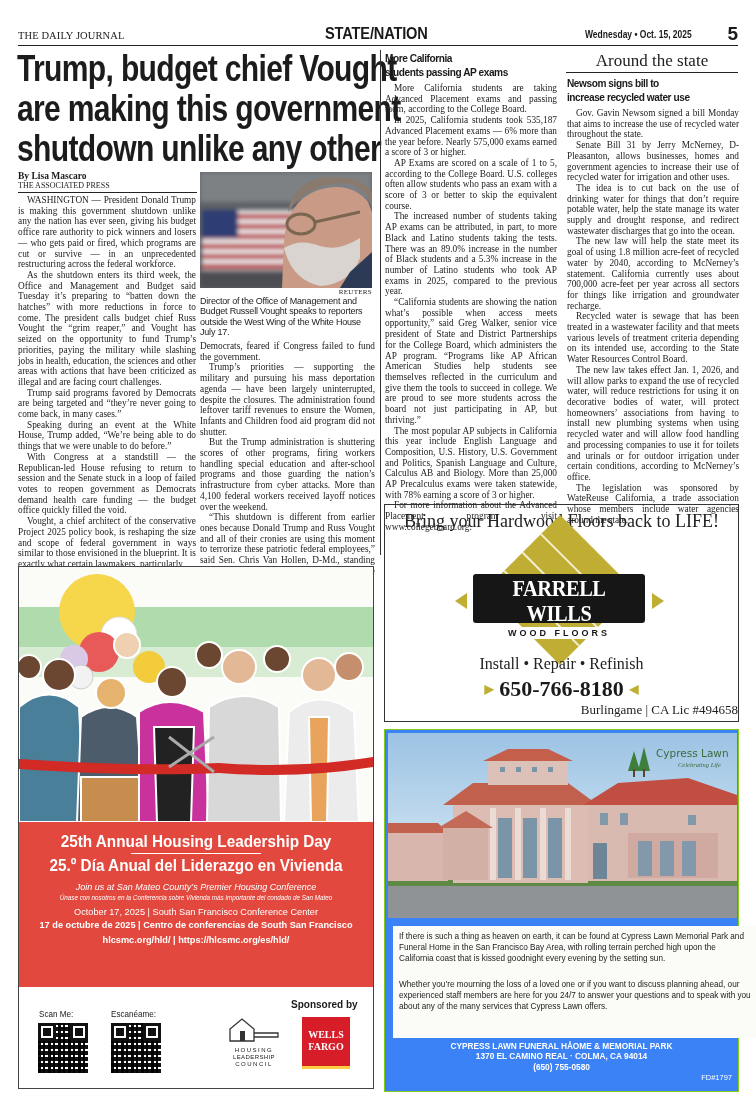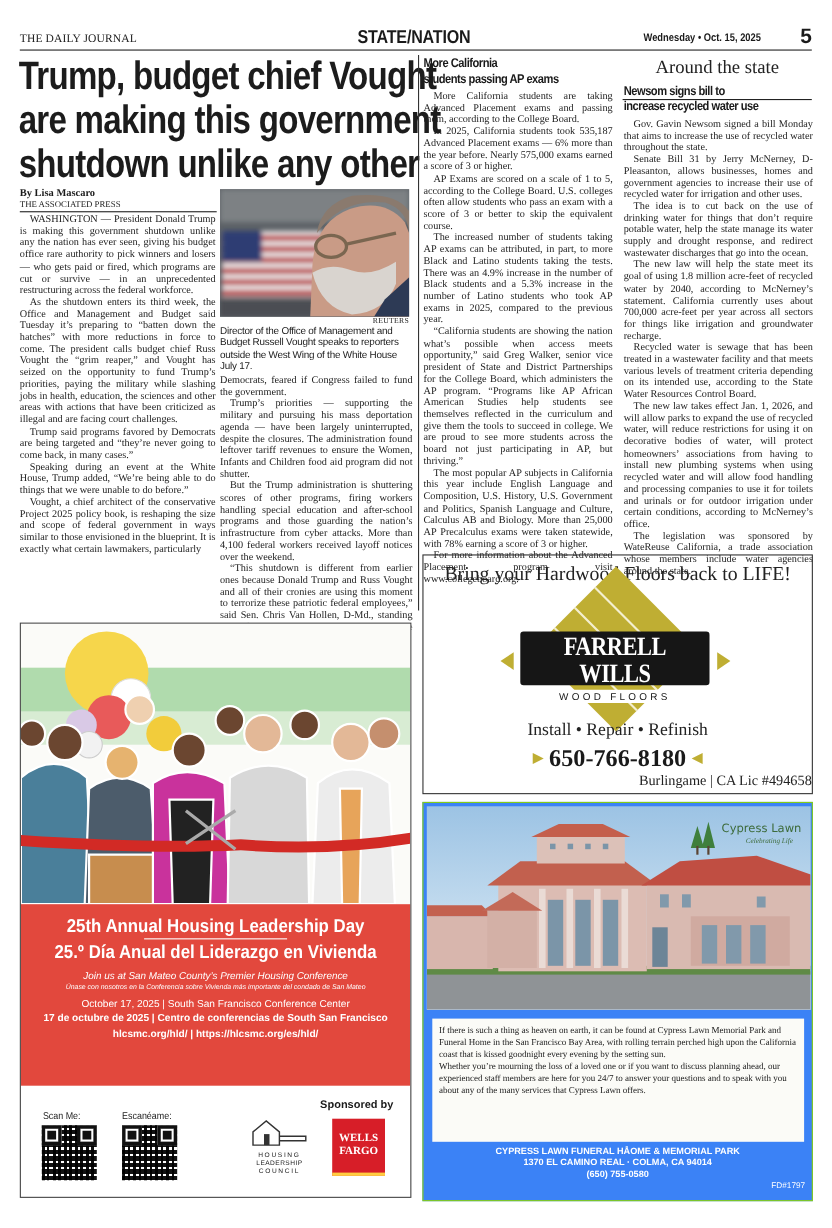--- a/index.html
+++ b/index.html
@@ -17,21 +17,21 @@
 .body-text{font-size:9.3px;line-height:10.7px;text-align:justify;color:#222}
 .body-text p{text-indent:9px}
 .col1{left:18px;top:195px;width:178px}
 .photo{left:200px;top:172px;width:172px;height:116px;overflow:hidden;background:#6b6f72}
 .credit{left:200px;top:288px;width:172px;text-align:right;font-size:7px;letter-spacing:.3px}
 .caption{left:200px;top:296px;width:175px;font-family:"Liberation Sans",sans-serif;font-size:9px;line-height:10.4px;color:#222;letter-spacing:-.2px}
 .col2{left:200px;top:341px;width:175px}
 .vrule{background:#333;width:1px}
 .ap-head{left:385px;top:51px;font-family:"Liberation Sans",sans-serif;font-weight:700;font-size:11.5px;line-height:14px;letter-spacing:-.5px;transform:scaleX(.88);transform-origin:left;white-space:nowrap}
 .col3{left:385px;top:83px;width:172px}
-.around{left:566px;top:51px;width:172px;text-align:center;font-size:17px;border-bottom:1.5px solid #222;padding-bottom:19px;color:#222}
+.around{left:566px;top:51px;width:172px;text-align:center;font-size:17px;border-bottom:1.5px solid #222;padding-bottom:1px;color:#222}
 .nw-head{left:567px;top:76px;font-family:"Liberation Sans",sans-serif;font-weight:700;font-size:11.5px;line-height:14px;letter-spacing:-.5px;transform:scaleX(.88);transform-origin:left;white-space:nowrap}
 .col4{left:567px;top:108px;width:172px}
 
 .hl-ad{left:18px;top:566px;width:356px;height:523px;border:1px solid #444;background:#fff;overflow:hidden}
 .hl-illus{position:absolute;left:0;top:0;width:354px;height:255px;background:#fbfbf8}
 .hl-red{position:absolute;left:0;top:255px;width:354px;height:165px;background:#e2483d;color:#fff;text-align:center;font-family:"Liberation Sans",sans-serif}
 .hl-red .t1{font-weight:700;font-size:17px;margin-top:10px;transform:scaleX(.9)}
 .hl-red .dots{width:130px;margin:1px auto 2px;border-top:1px solid #fff;position:relative}
 .hl-red .t2{font-weight:700;font-size:17px;transform:scaleX(.9)}
 .hl-red .t3{font-style:italic;font-size:9px;margin-top:6px}
@@ -49,30 +49,30 @@
 .wf{position:absolute;left:283px;top:30px;width:48px;height:52px;background:#d71e28;color:#fff;font-family:"Liberation Serif",serif;font-weight:700;font-size:10px;line-height:12px;text-align:center;padding-top:12px;border-bottom:3px solid #ffcd41}
 
 .fw-ad{left:384px;top:504px;width:355px;height:218px;border:1.5px solid #333}
 .fw-top{position:absolute;left:0;top:6px;width:100%;text-align:center;font-size:18px;color:#222}
 .fw-diamond{position:absolute;left:122px;top:32px;width:106px;height:106px;background:#bfae33;transform:rotate(45deg);transform-origin:center}
 .fw-stripe{position:absolute;left:0;width:100%;height:1.5px;background:#f4efd0}
 .fw-tri-l{position:absolute;left:70px;top:88px;border-right:12px solid #bfae33;border-top:8px solid transparent;border-bottom:8px solid transparent}
 .fw-tri-r{position:absolute;right:74px;top:88px;border-left:12px solid #bfae33;border-top:8px solid transparent;border-bottom:8px solid transparent}
 .fw-logo{position:absolute;left:88px;top:69px;width:172px;height:49px;background:#161616;border-radius:3px;color:#fff;text-align:center}
 .fw-name{font-family:"Liberation Serif",serif;font-weight:700;font-size:24px;line-height:25px;margin-top:2px;transform:scaleX(.85);letter-spacing:-.5px}
-.fw-sub{margin:1px auto 0;width:136px;background:#fff;color:#161616;border-radius:2px;font-family:"Liberation Sans",sans-serif;font-weight:400;font-size:9px;letter-spacing:3px;line-height:12px}
+.fw-sub{margin:1px auto 0;width:136px;background:#fff;color:#161616;border-radius:2px;font-family:"Liberation Sans",sans-serif;font-weight:700;font-size:9px;letter-spacing:3px;line-height:12px}
 .fw-tag{position:absolute;left:0;top:150px;width:100%;text-align:center;font-size:16px;color:#222}
 .fw-phone{position:absolute;left:0;top:171px;width:100%;text-align:center;font-size:22px;font-weight:700;color:#1a1a1a}
 .fw-phone .arr{color:#bfae33;font-size:12px;vertical-align:3px}
 .fw-loc{position:absolute;left:0;top:197px;width:100%;text-align:right;font-size:13px;color:#222}
 
 .cl-ad{left:384px;top:729px;width:355px;height:363px;background:#3b82f6;border:1px solid #84cc16}
 .cl-photo{position:absolute;left:3px;top:3px;width:349px;height:185px;overflow:hidden;background:linear-gradient(#9cc3e4,#c9dff0 60%,#e6eef4)}
-.cl-text{position:absolute;left:8px;top:196px;width:338px;height:112px;background:#fbfbf7;font-family:Liberation Serif, serif;font-size:8.2px;line-height:11px;color:#222;padding:5px 6px}
-.cl-text p+p{margin-top:0}
+.cl-text{position:absolute;left:8px;top:196px;width:364px;height:112px;background:#fbfbf7;font-family:Liberation Sans, sans-serif;font-size:8.2px;line-height:11px;color:#222;padding:5px 6px}
+.cl-text p+p{margin-top:15px}
 .cl-foot{position:absolute;left:0;top:311px;width:100%;text-align:center;color:#fff;font-family:"Liberation Sans",sans-serif;font-weight:700;font-size:8.3px;line-height:10.3px}
 .cl-fd{position:absolute;right:6px;top:343px;color:#fff;font-family:"Liberation Sans",sans-serif;font-size:7.5px}
 </style>
 </head>
 <body>
 
 <div class="abs masthead">
   <span class="mh-paper">THE DAILY JOURNAL</span>
   <span class="mh-section">STATE/NATION</span>
   <span class="mh-date">Wednesday • Oct. 15, 2025</span>
@@ -85,20 +85,21 @@
   <div>shutdown unlike any other</div>
 </div>
 <div class="abs byline">By Lisa Mascaro</div>
 <div class="abs agency">THE ASSOCIATED PRESS</div>
 
 <div class="abs body-text col1">
   <p>WASHINGTON — President Donald Trump is making this government shutdown unlike any the nation has ever seen, giving his budget office rare authority to pick winners and losers — who gets paid or fired, which programs are cut or survive — in an unprecedented restructuring across the federal workforce.</p>
   <p>As the shutdown enters its third week, the Office and Management and Budget said Tuesday it’s preparing to “batten down the hatches” with more reductions in force to come. The president calls budget chief Russ Vought the “grim reaper,” and Vought has seized on the opportunity to fund Trump’s priorities, paying the military while slashing jobs in health, education, the sciences and other areas with actions that have been criticized as illegal and are facing court challenges.</p>
   <p>Trump said programs favored by Democrats are being targeted and “they’re never going to come back, in many cases.”</p>
   <p>Speaking during an event at the White House, Trump added, “We’re being able to do things that we were unable to do before.”</p>
+  <p>With Congress at a standstill — the Republican-led House refusing to return to session and the Senate stuck in a loop of failed votes to reopen government as Democrats demand health care funding — the budget office quickly filled the void.</p>
   <p>Vought, a chief architect of the conservative Project 2025 policy book, is reshaping the size and scope of federal government in ways similar to those envisioned in the blueprint. It is exactly what certain lawmakers, particularly</p>
 </div>
 
 <div class="abs photo">
   <svg width="172" height="116" viewBox="0 0 172 116">
     <defs>
         <filter id="blur">
           <feGaussianBlur stdDeviation="2.2"></feGaussianBlur>
         </filter>
       </defs>
@@ -138,21 +139,21 @@
 <div class="abs vrule" style="left:380px;top:50px;height:505px"></div>
 
 <div class="abs ap-head">
   <div>More California</div>
   <div>students passing AP exams</div>
 </div>
 <div class="abs body-text col3">
   <p>More California students are taking Advanced Placement exams and passing them, according to the College Board.</p>
   <p>In 2025, California students took 535,187 Advanced Placement exams — 6% more than the year before. Nearly 575,000 exams earned a score of 3 or higher.</p>
   <p>AP Exams are scored on a scale of 1 to 5, according to the College Board. U.S. colleges often allow students who pass an exam with a score of 3 or better to skip the equivalent course.</p>
-  <p>The increased number of students taking AP exams can be attributed, in part, to more Black and Latino students taking the tests. There was an 4.9% increase in the number of Black students and a 5.3% increase in the number of Latino students who took AP exams in 2025, compared to the previous year.</p>
+  <p>The increased number of students taking AP exams can be attributed, in part, to more Black and Latino students taking the tests. There was an 89.0% increase in the number of Black students and a 5.3% increase in the number of Latino students who took AP exams in 2025, compared to the previous year.</p>
   <p>“California students are showing the nation what’s possible when access meets opportunity,” said Greg Walker, senior vice president of State and District Partnerships for the College Board, which administers the AP program. “Programs like AP African American Studies help students see themselves reflected in the curriculum and give them the tools to succeed in college. We are proud to see more students across the board not just participating in AP, but thriving.”</p>
   <p>The most popular AP subjects in California this year include English Language and Composition, U.S. History, U.S. Government and Politics, Spanish Language and Culture, Calculus AB and Biology. More than 25,000 AP Precalculus exams were taken statewide, with 78% earning a score of 3 or higher.</p>
   <p>For more information about the Advanced Placement program visit www.collegeboard.org.</p>
 </div>
 
 <div class="abs around">Around the state</div>
 <div class="abs nw-head">
   <div>Newsom signs bill to</div>
   <div>increase recycled water use</div>
 </div>

